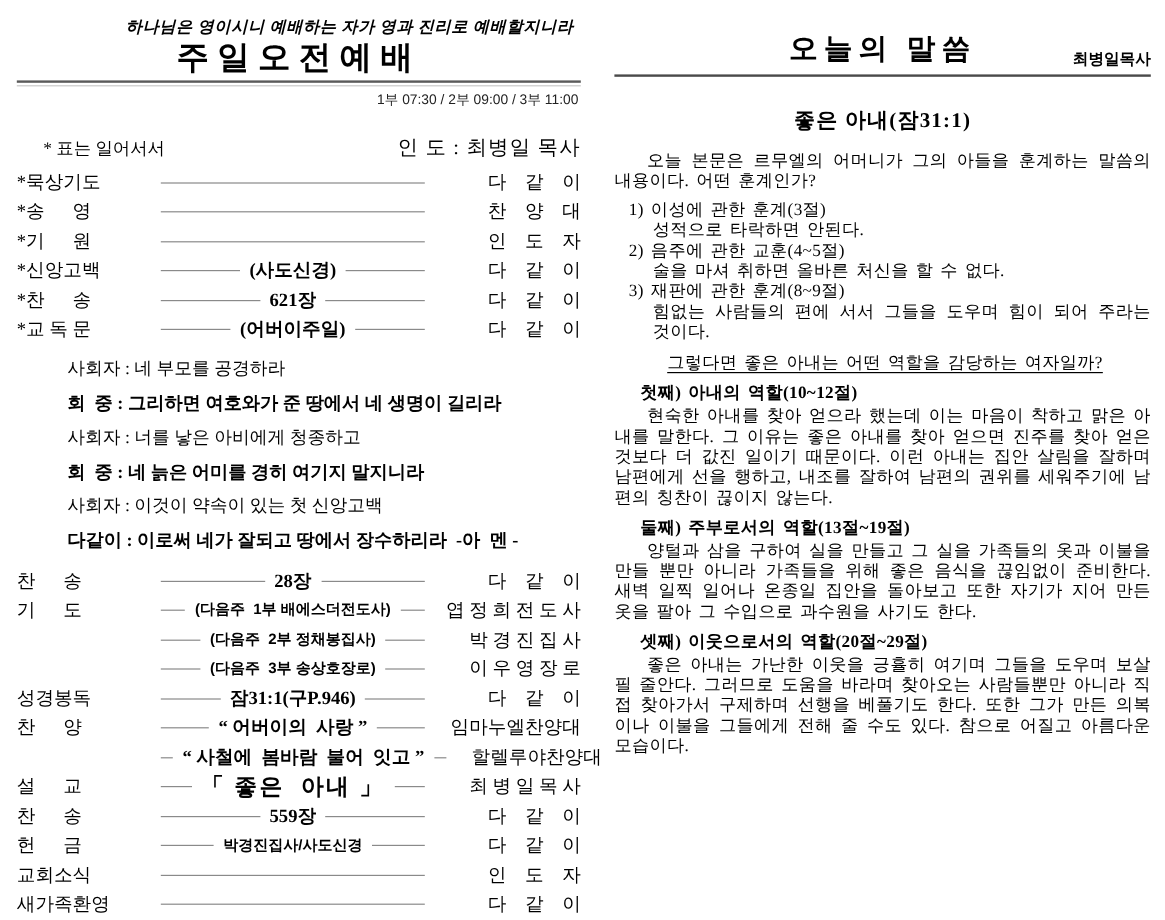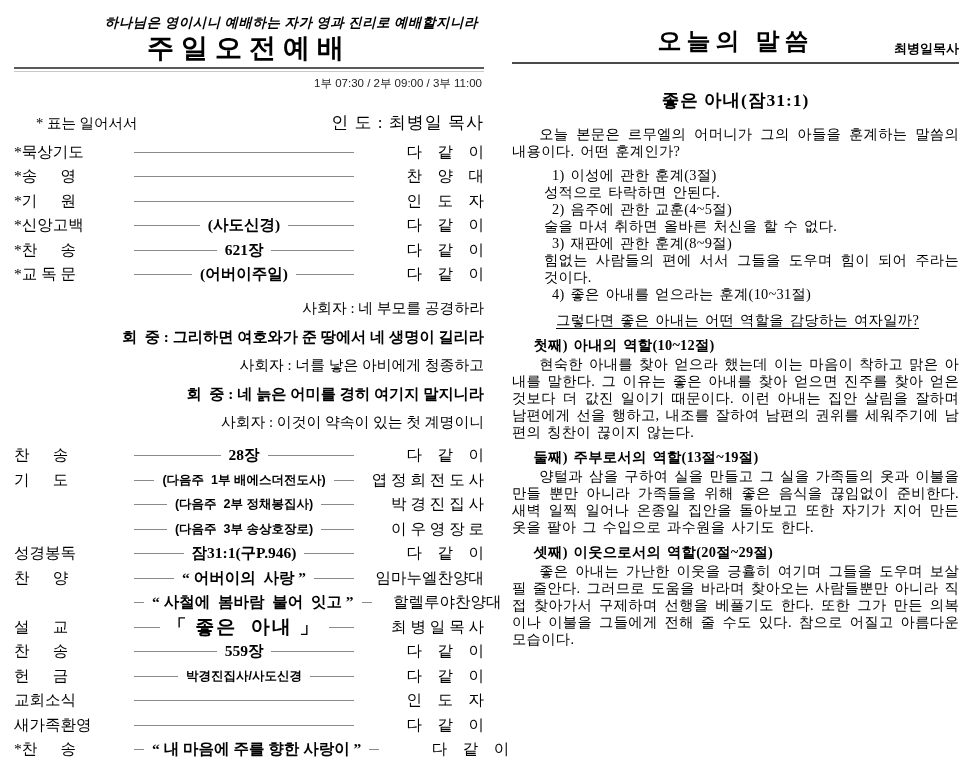--- a/index.html
+++ b/index.html
@@ -23,32 +23,32 @@
 
   .orow{display:flex;align-items:center;height:24.5px;font-size:15.5px;}
   .olabel{width:112px;white-space:pre;flex:none;}
   .oleader{flex:1;border-top:1px solid #8a8a8a;margin:0 8px;min-width:10px;height:0;align-self:center;}
   .ocenter{font-weight:bold;white-space:pre;flex:none;}
   .ocenter.small{font-size:12.5px;font-family:"Liberation Sans","DejaVu Sans",sans-serif;}
   .ocenter.big{font-size:19px;letter-spacing:2px;}
   .oright{width:122px;white-space:pre;text-align:right;flex:none;}
 
   .reading{margin:7px 0 7px 42px;}
-  .rline{font-size:14.8px;line-height:28.5px;white-space:pre-wrap;text-align:right;}
+  .rline{font-size:14.8px;line-height:28.5px;white-space:pre-wrap;}
   .rline.bold{font-weight:bold;font-size:15.2px;}
 
   
   .r-header{position:relative;margin-top:22px;}
   .r-title{text-align:center;font-size:24px;font-weight:bold;letter-spacing:5px;line-height:26px;}
   .r-preacher{position:absolute;right:0;bottom:-4px;font-size:13px;font-weight:bold;}
   .r-rule{height:0;border-top:2px solid #4a4a4a;margin-top:8px;}
   .s-title{text-align:center;font-size:17.5px;font-weight:bold;margin:24px 0 14px;letter-spacing:1px;}
   .sermon p{margin:0;font-size:14.3px;line-height:17px;text-align:justify;letter-spacing:0.3px;word-spacing:2px;}
   .sermon .p-body{text-indent:1.9em;margin-bottom:7px;}
-  .sermon .p-list{margin-left:40px;text-indent:0;}
+  .sermon .p-list{margin-left:12px;text-indent:0;}
   .sermon .p-list-sub{margin-left:32px;text-indent:0;}
   .sermon .p-underline{margin:9px 0 8px 44px;text-indent:0;text-decoration:underline;text-underline-offset:3px;}
   .sermon .p-sub{margin-top:8px;margin-bottom:2px;text-indent:1.5em;font-weight:bold;}
 </style>
 </head>
 <body>
 
 <div class="page">
 
   <div class="col-left">
@@ -96,21 +96,22 @@
           <span class="ocenter">(어버이주일)</span>
           <span class="oleader"></span>
           <span class="oright">다    같    이</span>
         </div>
       </div>
     <div class="reading">
         <div class="rline">사회자 : 네 부모를 공경하라</div>
         <div class="rline bold">회  중 : 그리하면 여호와가 준 땅에서 네 생명이 길리라</div>
         <div class="rline">사회자 : 너를 낳은 아비에게 청종하고</div>
         <div class="rline bold">회  중 : 네 늙은 어미를 경히 여기지 말지니라</div>
-        <div class="rline">사회자 : 이것이 약속이 있는 첫 계명이니</div>
+        <div class="rline">사회자 : 이것이 약속이 있는 첫 신앙고백</div>
+        <div class="rline bold">다같이 : 이로써 네가 잘되고 땅에서 장수하리라  -아  멘 -</div>
       </div>
     <div>
         <div class="orow">
           <span class="olabel">찬      송</span>
           <span class="oleader"></span>
           <span class="ocenter">28장</span>
           <span class="oleader"></span>
           <span class="oright">다    같    이</span>
         </div>
         <div class="orow">
@@ -206,21 +207,20 @@
     <div class="r-rule"></div>
     <div class="s-title">좋은 아내(잠31:1)</div>
     <div class="sermon">
         <p class="p-body">오늘 본문은 르무엘의 어머니가 그의 아들을 훈계하는 말씀의 내용이다. 어떤 훈계인가?</p>
         <p class="p-list">1) 이성에 관한 훈계(3절)</p>
         <p class="p-list-sub">성적으로 타락하면 안된다.</p>
         <p class="p-list">2) 음주에 관한 교훈(4~5절)</p>
         <p class="p-list-sub">술을 마셔 취하면 올바른 처신을 할 수 없다.</p>
         <p class="p-list">3) 재판에 관한 훈계(8~9절)</p>
         <p class="p-list-sub">힘없는 사람들의 편에 서서 그들을 도우며 힘이 되어 주라는 것이다.</p>
-        <p class="p-list">4) 좋은 아내를 얻으라는 훈계(10~31절)</p>
         <p class="p-underline">그렇다면 좋은 아내는 어떤 역할을 감당하는 여자일까?</p>
         <p class="p-sub">첫째) 아내의 역할(10~12절)</p>
         <p class="p-body">현숙한 아내를 찾아 얻으라 했는데 이는 마음이 착하고 맑은 아내를 말한다. 그 이유는 좋은 아내를 찾아 얻으면 진주를 찾아 얻은 것보다 더 값진 일이기 때문이다. 이런 아내는 집안 살림을 잘하며 남편에게 선을 행하고, 내조를 잘하여 남편의 권위를 세워주기에 남편의 칭찬이 끊이지 않는다.</p>
         <p class="p-sub">둘째) 주부로서의 역할(13절~19절)</p>
         <p class="p-body">양털과 삼을 구하여 실을 만들고 그 실을 가족들의 옷과 이불을 만들 뿐만 아니라 가족들을 위해 좋은 음식을 끊임없이 준비한다. 새벽 일찍 일어나 온종일 집안을 돌아보고 또한 자기가 지어 만든 옷을 팔아 그 수입으로 과수원을 사기도 한다.</p>
         <p class="p-sub">셋째) 이웃으로서의 역할(20절~29절)</p>
         <p class="p-body">좋은 아내는 가난한 이웃을 긍휼히 여기며 그들을 도우며 보살필 줄안다. 그러므로 도움을 바라며 찾아오는 사람들뿐만 아니라 직접 찾아가서 구제하며 선행을 베풀기도 한다. 또한 그가 만든 의복이나 이불을 그들에게 전해 줄 수도 있다. 참으로 어질고 아름다운 모습이다.</p>
       </div>
   </div>
 

